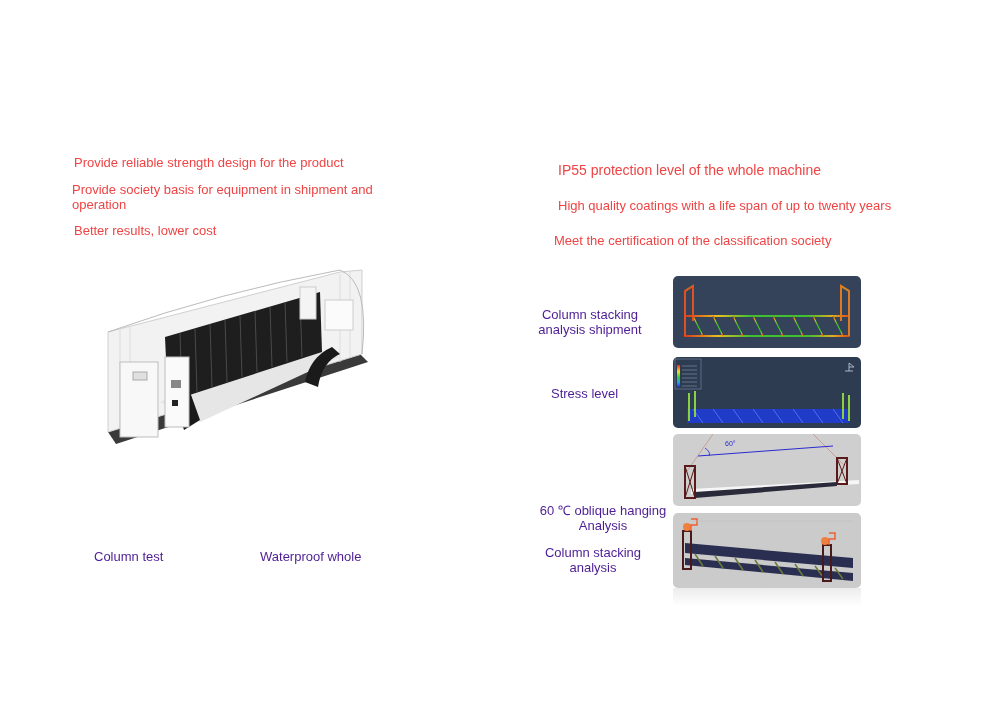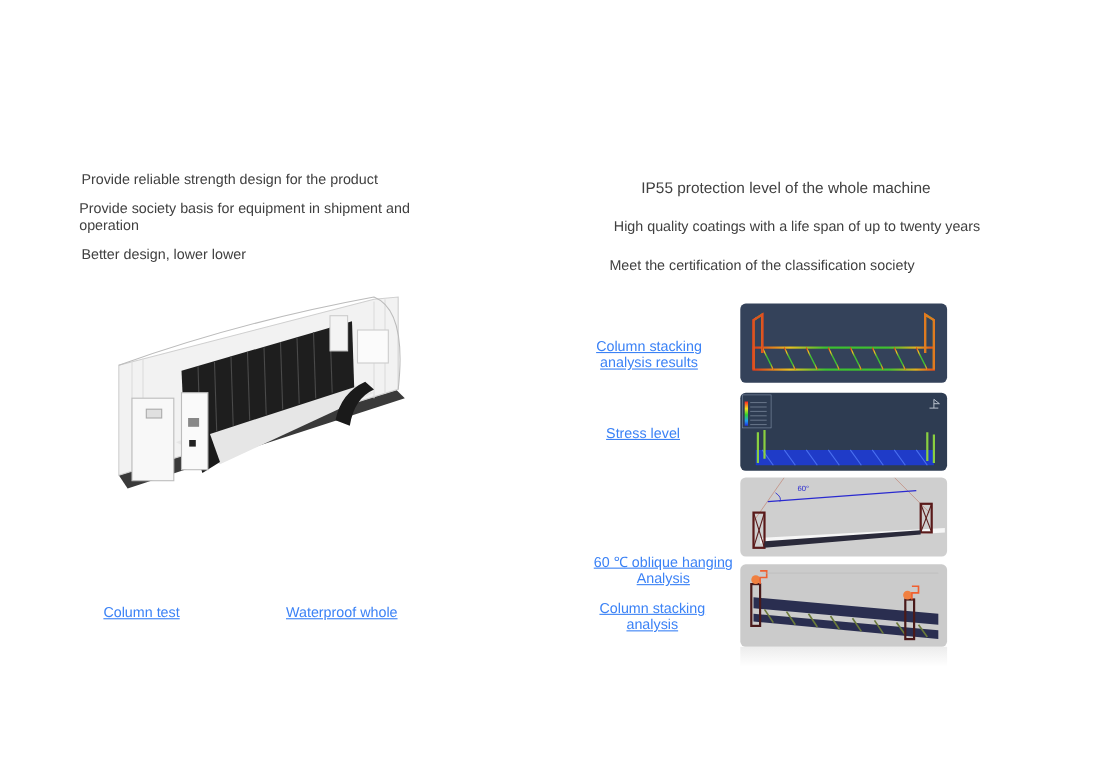--- a/index.html
+++ b/index.html
@@ -1,33 +1,33 @@
 <!DOCTYPE html>
 <html><head>
   <meta charset="utf-8">
   <style>
     * { margin: 0; padding: 0; box-sizing: border-box; }
     html, body { width: 1000px; height: 707px; background: #ffffff; overflow: hidden; }
     body { position: relative; font-family: "Liberation Sans", sans-serif; }
 
-    .green-text { position: absolute; color: #404040; font-size: 13px; line-height: 15px; }
-    .black-label { position: absolute; color: #3b82f6; font-size: 13px; line-height: 15px; text-decoration: underline; }
+    .green-text { position: absolute; color: #ef4444; font-size: 13px; line-height: 15px; }
+    .black-label { position: absolute; color: #4c1d95; font-size: 13px; line-height: 15px; }
     .center { text-align: center; }
 
     .panel {
       position: absolute; left: 673px; width: 188px; border-radius: 5px; overflow: hidden;
     }
     .panel svg { display: block; width: 100%; height: 100%; }
   </style>
 </head>
 <body>
 
 <div class="green-text" style="left:74px; top:155px;">Provide reliable strength design for the product</div>
 <div class="green-text" style="left:72px; top:182px; width:320px;">Provide society basis for equipment in shipment and operation</div>
-<div class="green-text" style="left:74px; top:223px;">Better design, lower lower</div>
+<div class="green-text" style="left:74px; top:223px;">Better results, lower cost</div>
 
 <div style="position:absolute; left:100px; top:262px; width:300px; height:190px;">
   <svg viewBox="0 0 300 190" width="300" height="190">
 
     <polygon points="8,170 260,92 268,100 16,182" fill="#3a3a3a"></polygon>
 
     <polygon points="8,70 240,10 262,8 262,92 8,170" fill="#f2f2f2" stroke="#cfcfcf"></polygon>
 
     <g stroke="#dcdcdc" stroke-width="1">
       <line x1="20" y1="67" x2="20" y2="166"></line>
@@ -64,27 +64,27 @@
     <rect x="71" y="118" width="10" height="8" fill="#888"></rect>
     <rect x="72" y="138" width="6" height="6" fill="#222"></rect>
     <rect x="225" y="38" width="28" height="30" fill="#fbfbfb" stroke="#ccc"></rect>
     <rect x="200" y="25" width="16" height="32" fill="#f4f4f4" stroke="#ccc"></rect>
   </svg>
 </div>
 
 <div class="black-label" style="left:94px; top:549px;">Column test</div>
 <div class="black-label" style="left:260px; top:549px;">Waterproof whole</div>
 
-<div class="green-text" style="left:558px; top:163px; font-size:14px;margin-left:25px;">IP55 protection level of the whole machine</div>
+<div class="green-text" style="left:558px; top:163px; font-size:14px;">IP55 protection level of the whole machine</div>
 <div class="green-text" style="left:558px; top:198px;">High quality coatings with a life span of up to twenty years</div>
 <div class="green-text" style="left:554px; top:233px;">Meet the certification of the classification society</div>
 
 <div class="black-label center" style="left:535px; top:307px; width:110px;">
   <div>Column stacking</div>
-  <div>analysis results</div>
+  <div>analysis shipment</div>
 </div>
 <div class="black-label" style="left:551px; top:386px;">Stress level</div>
 <div class="black-label center" style="left:538px; top:463px; width:130px;margin-top:40px;">
   <div>60 ℃ oblique hanging</div>
   <div>Analysis</div>
 </div>
 <div class="black-label center" style="left:533px; top:545px; width:120px;">
   <div>Column stacking</div>
   <div>analysis</div>
 </div>

